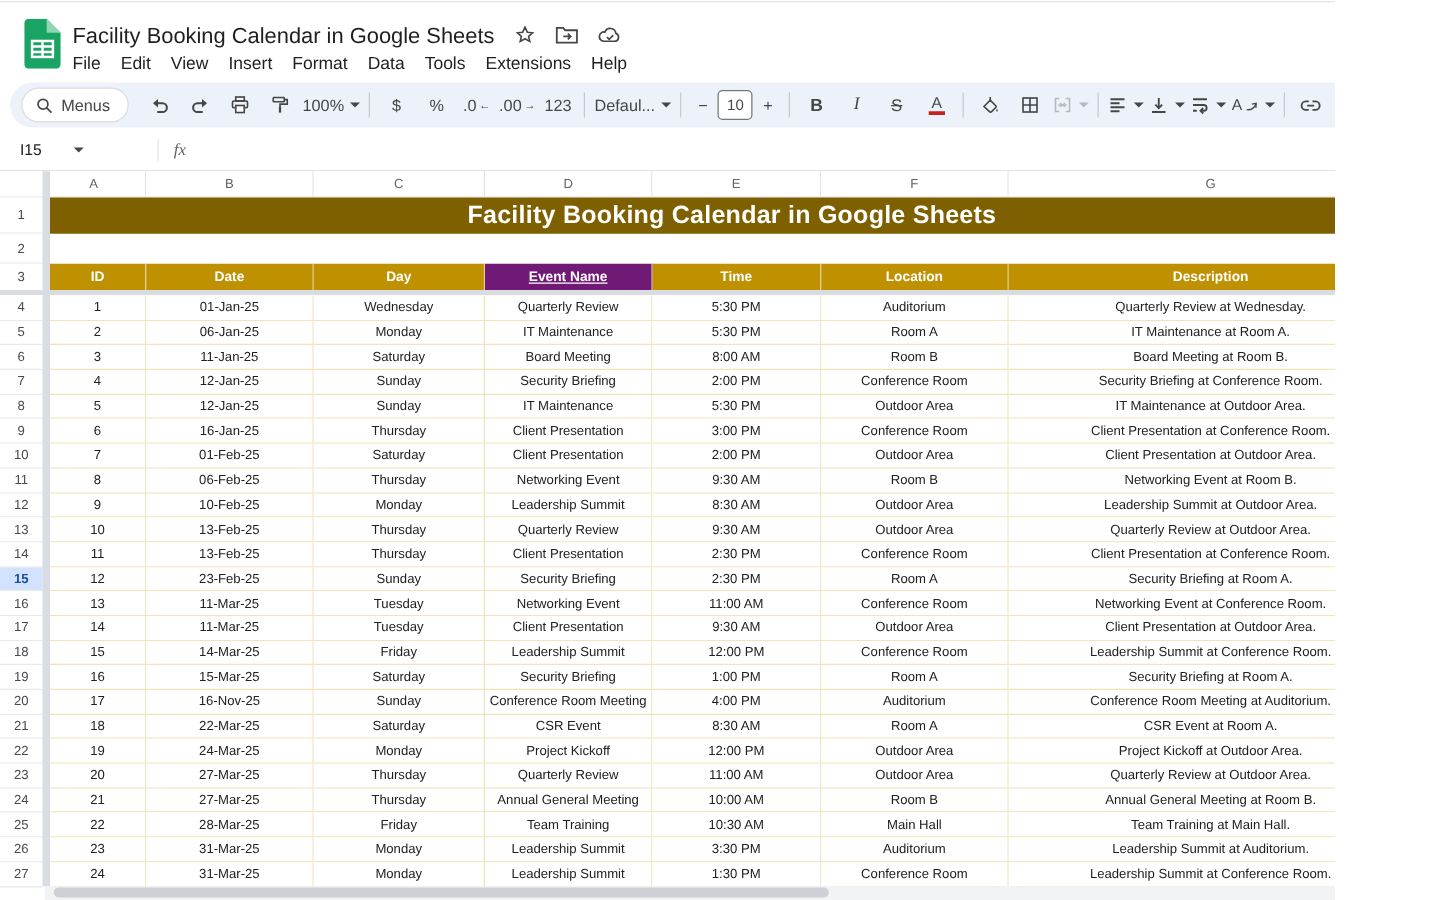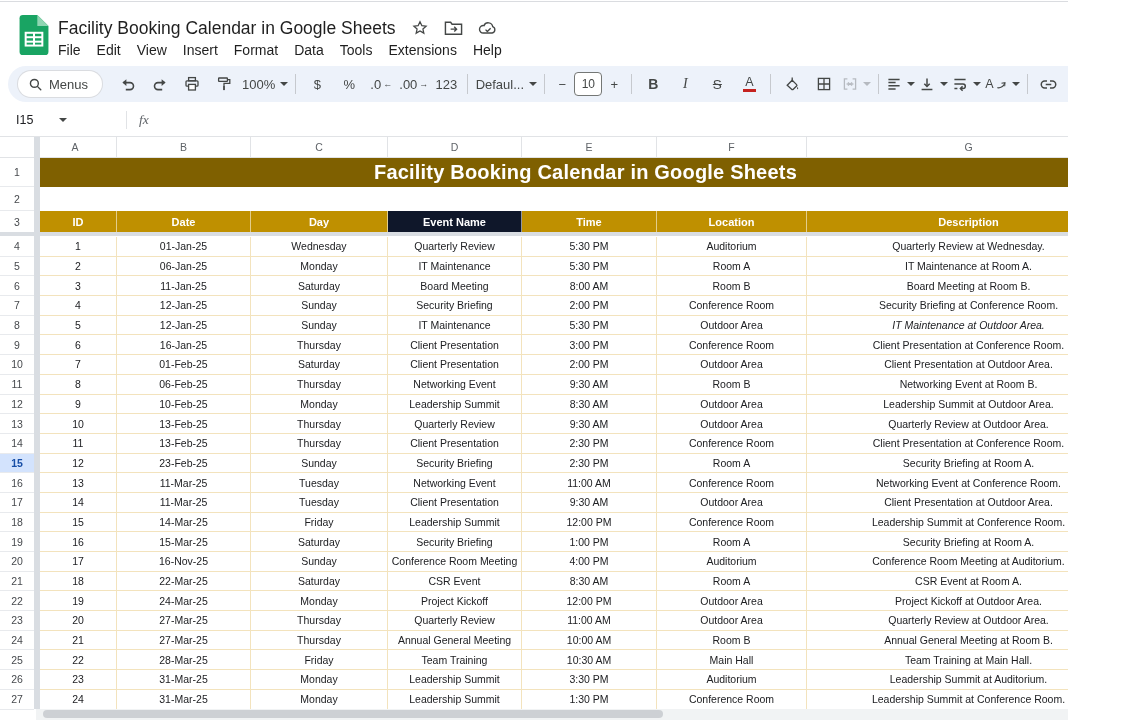--- a/index.html
+++ b/index.html
@@ -382,21 +382,21 @@
         <div class="srow" style="height: 24px; justify-content: space-between;">
           <div class="cell back-cell" style="width: 1091px;">
             <div class="back-link">← Back</div>
           </div>
           <div class="cell sliver" style="width: 13px;"></div>
         </div>
         <div class="srow" style="height: 22px;">
           <div class="cell gold-cell" style="width: 77px; background: rgb(191, 144, 0);">ID</div>
           <div class="cell gold-cell" style="width: 134px; background: rgb(191, 144, 0);">Date</div>
           <div class="cell gold-cell" style="width: 137px; background: rgb(191, 144, 0);">Day</div>
-          <div class="cell gold-cell" style="width: 134px; background: #0f172a;">Event Name</div>
+          <div class="cell gold-cell" style="width: 134px; background: #701a75; text-decoration: underline;">Event Name</div>
           <div class="cell gold-cell" style="width: 135px; background: rgb(191, 144, 0);">Time</div>
           <div class="cell gold-cell" style="width: 150px; background: rgb(191, 144, 0);">Location</div>
           <div class="cell gold-cell" style="width: 324px; background: rgb(191, 144, 0);">Description</div>
           <div class="cell sliver" style="width: 13px;"></div>
         </div>
         <div style="height: 4px;"></div>
         <div class="srow" style="height: 19.7px;">
           <div class="cell data-cell" style="width: 77px;">1</div>
           <div class="cell data-cell" style="width: 134px;">01-Jan-25</div>
           <div class="cell data-cell" style="width: 137px;">Wednesday</div>
@@ -436,21 +436,21 @@
           <div class="cell data-cell" style="width: 324px;">Security Briefing at Conference Room.</div>
           <div class="cell sliver rowline" style="width: 13px;"></div>
         </div>
         <div class="srow" style="height: 19.7px;">
           <div class="cell data-cell" style="width: 77px;">5</div>
           <div class="cell data-cell" style="width: 134px;">12-Jan-25</div>
           <div class="cell data-cell" style="width: 137px;">Sunday</div>
           <div class="cell data-cell" style="width: 134px;">IT Maintenance</div>
           <div class="cell data-cell" style="width: 135px;">5:30 PM</div>
           <div class="cell data-cell" style="width: 150px;">Outdoor Area</div>
-          <div class="cell data-cell" style="width: 324px; font-style: italic;">IT Maintenance at Outdoor Area.</div>
+          <div class="cell data-cell" style="width: 324px;">IT Maintenance at Outdoor Area.</div>
           <div class="cell sliver rowline" style="width: 13px;"></div>
         </div>
         <div class="srow" style="height: 19.7px;">
           <div class="cell data-cell" style="width: 77px;">6</div>
           <div class="cell data-cell" style="width: 134px;">16-Jan-25</div>
           <div class="cell data-cell" style="width: 137px;">Thursday</div>
           <div class="cell data-cell" style="width: 134px;">Client Presentation</div>
           <div class="cell data-cell" style="width: 135px;">3:00 PM</div>
           <div class="cell data-cell" style="width: 150px;">Conference Room</div>
           <div class="cell data-cell" style="width: 324px;">Client Presentation at Conference Room.</div>

